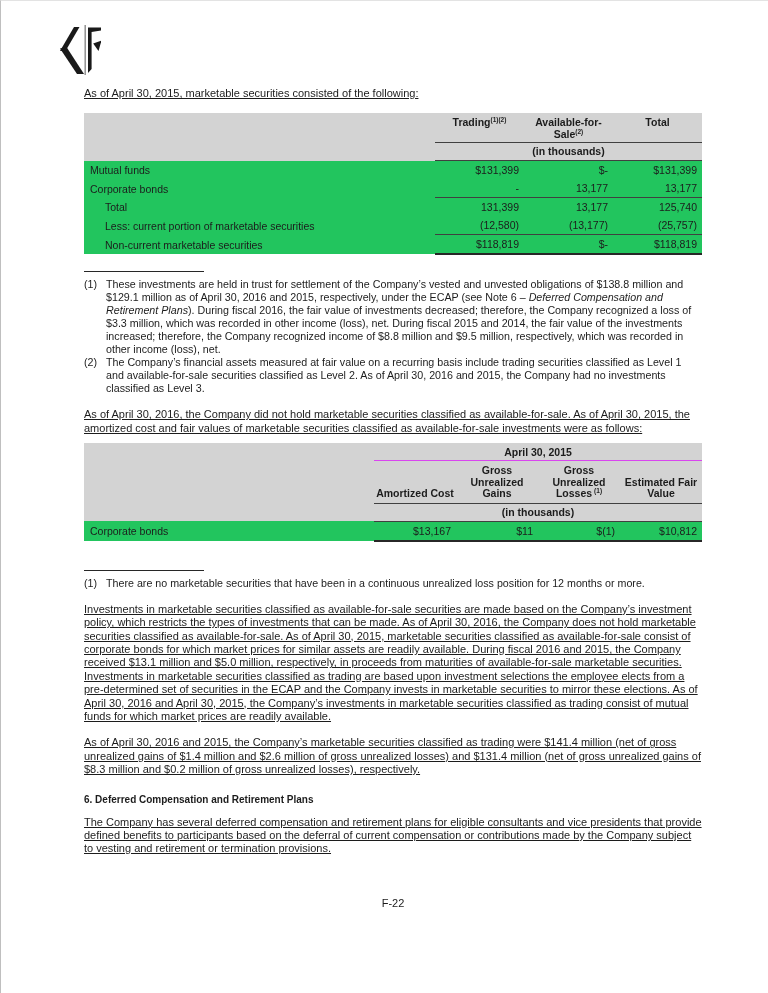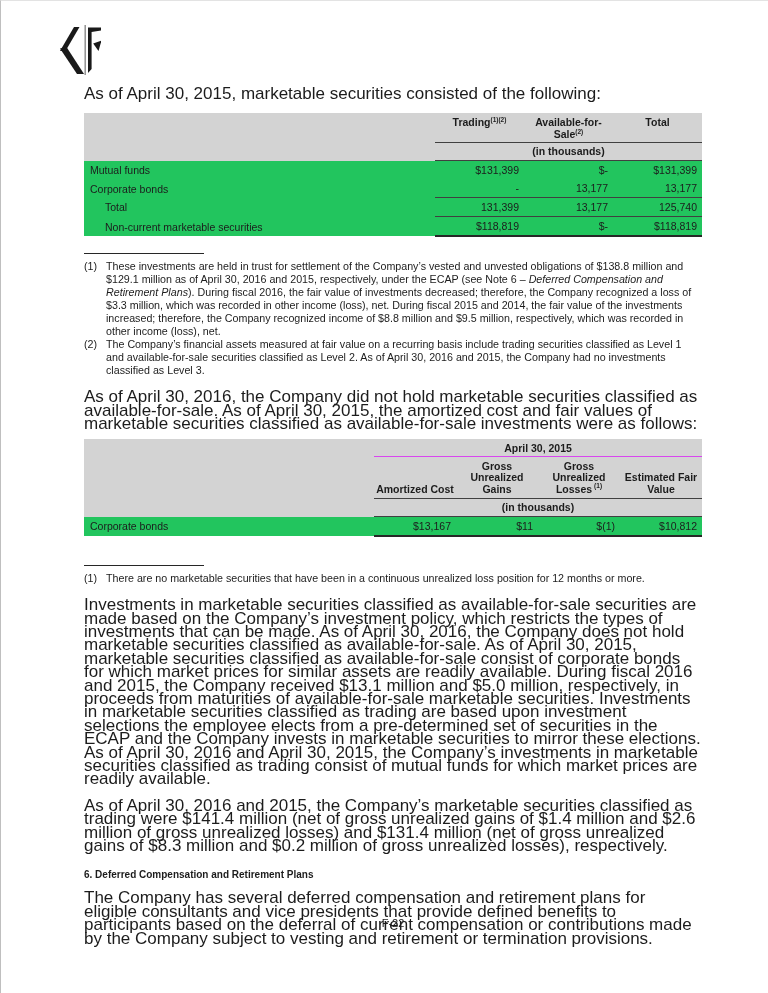--- a/index.html
+++ b/index.html
@@ -10,21 +10,21 @@
     color:#1c1c1c;
     -webkit-font-smoothing:antialiased;
   }
   .page {
     position:relative; width:768px; height:993px; background:#fff;
     border-left:1px solid #bfbfbf; border-top:1px solid #e3e3e3;
     overflow:hidden;
   }
   .logo { position:absolute; left:56px; top:24px; width:44px; height:50px; }
   .content { position:absolute; left:83px; top:86px; width:618px; }
-  p.body { font-size:17px; line-height:13.4px; margin-top:13px; }
+  p.body { font-size:11px; line-height:13.4px; margin-top:13px;text-decoration:underline; }
   p.body.first { margin-top:0; }
 
   
   table.tbl { border-collapse:collapse; table-layout:fixed; width:618px; font-size:10.5px; }
   table.tbl thead { background:#d3d3d3; }
   table.tbl tbody { background:#22c55e; }
   table.tbl th { font-weight:bold; text-align:center; padding:4px 2px 2px 2px; line-height:11.5px; }
   .t1 th { vertical-align:top; }
   .t2 th.colhdr { vertical-align:bottom; padding-bottom:3px; }
   table.tbl td.lbl { text-align:left; padding:3px 4px 3px 6px; }
@@ -53,21 +53,21 @@
   .fn-text em { font-style:italic; }
 
   h2.section {
     font-size:10px; line-height:15px; margin-top:15px; font-weight:bold;
   }
   p.body.tight { margin-top:9px; }
   .t-wrap { margin-top:13px; }
   .t-wrap.t2w { margin-top:8px; }
 
   .footer {
-    position:absolute; left:83px; top:916px; width:618px;
+    position:absolute; left:83px; top:896px; width:618px;
     text-align:center; font-size:11px;
   }
 </style>
 </head>
 <body>
 
 <div class="page">
 
   <svg class="logo" viewBox="0 0 44 50" aria-hidden="true">
     <path d="M3 26 L17 2 L22.5 2 L8.5 26 Z" fill="#1a1a1a"></path>
@@ -112,20 +112,26 @@
             <td class="lbl">Corporate bonds</td>
             <td class="num">-</td>
             <td class="num">13,177</td>
             <td class="num">13,177</td>
           </tr>
           <tr>
             <td class="lbl indent">Total</td>
             <td class="num rt">131,399</td>
             <td class="num rt">13,177</td>
             <td class="num rt">125,740</td>
+          </tr>
+          <tr>
+            <td class="lbl indent">Less: current portion of marketable securities</td>
+            <td class="num">(12,580)</td>
+            <td class="num">(13,177)</td>
+            <td class="num">(25,757)</td>
           </tr>
           <tr>
             <td class="lbl indent">Non-current marketable securities</td>
             <td class="num rt thick-b">$118,819</td>
             <td class="num rt thick-b">$-</td>
             <td class="num rt thick-b">$118,819</td>
           </tr>
         </tbody>
       </table>
     </div>

